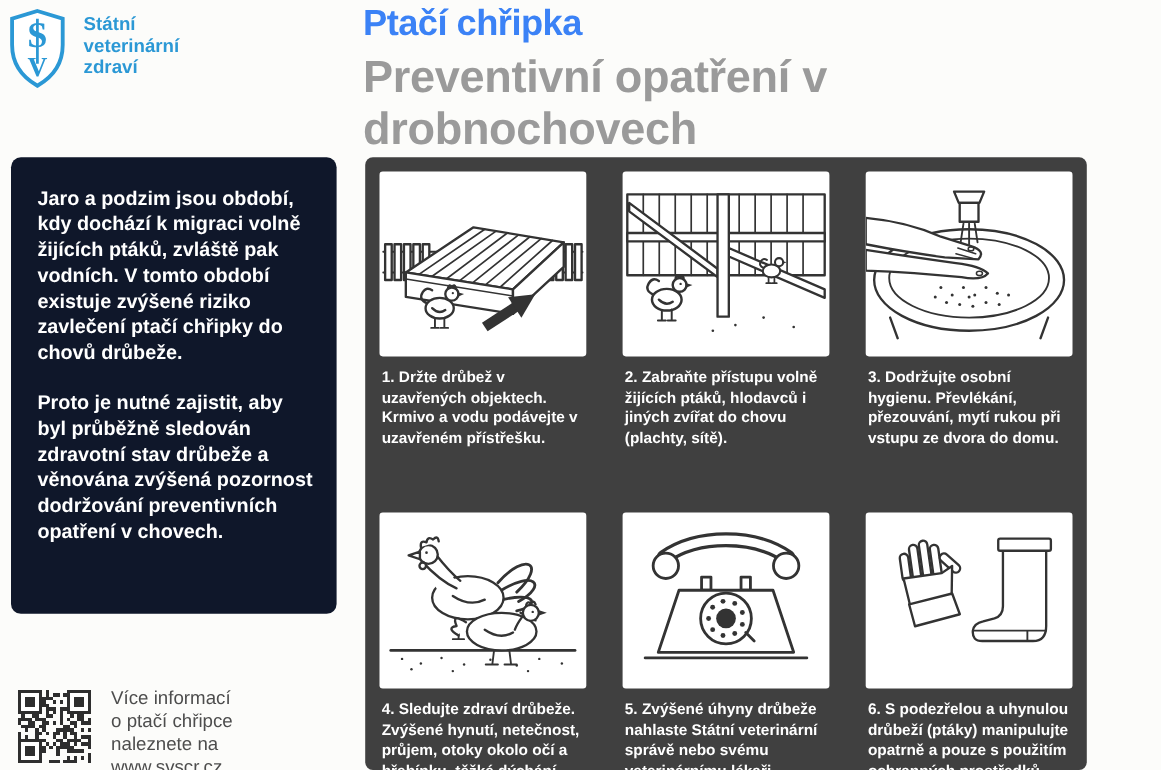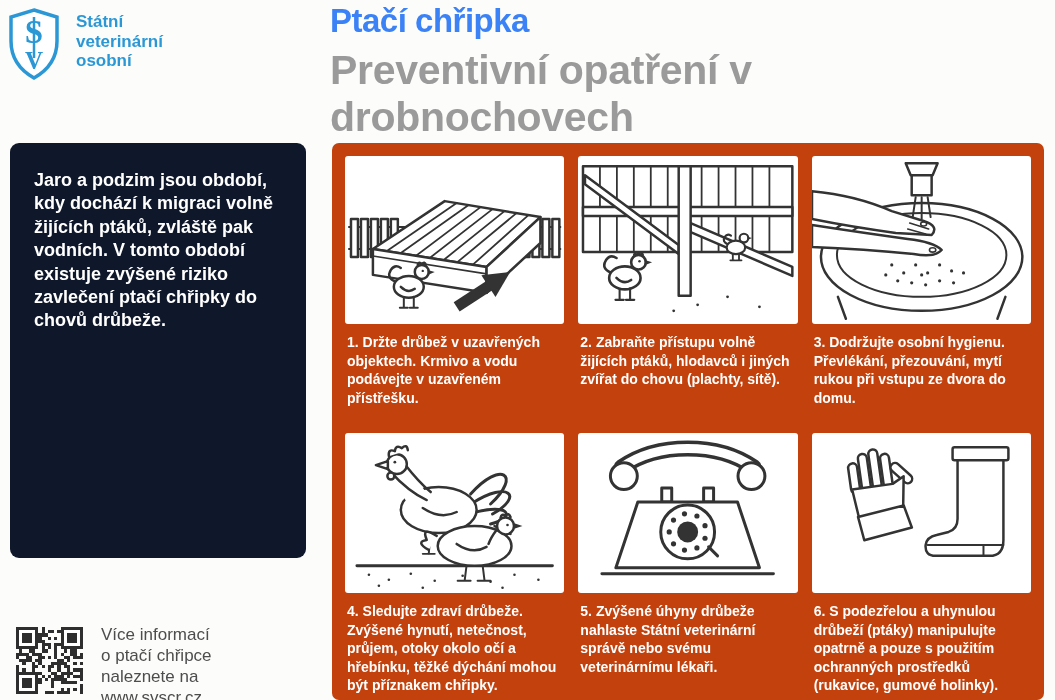--- a/index.html
+++ b/index.html
@@ -21,24 +21,24 @@
   }
   .intro-box{
     position:absolute;left:10px;top:143px;width:296px;height:415px;
     background:#0f172a;border-radius:9px;box-sizing:border-box;
     padding:26px 20px 20px 24px;color:#ffffff;font-weight:bold;
     font-size:18px;line-height:1.3;
   }
   .intro-box p{margin:0;}
   .intro-box p + p{margin-top:22px;}
   .info-grid{
-    position:absolute;left:332px;top:143px;width:712px;height:557px;
-    background:#c2410c;border-radius:7px;box-sizing:border-box;
+    position:absolute;left:332px;top:143px;width:656px;height:557px;
+    background:#404040;border-radius:7px;box-sizing:border-box;
     padding:13px;display:grid;grid-template-columns:repeat(3,1fr);
-    column-gap:14px;row-gap:0;
+    column-gap:14px;row-gap:0;gap:33px;
   }
   .panel{display:flex;flex-direction:column;}
   .art{
     background:#ffffff;border-radius:3px;overflow:hidden;flex:none;
   }
   .panel.r1 .art{height:168px;}
   .panel.r2 .art{height:160px;}
   .panel.r1 .caption{min-height:94px;}
   .caption{
     color:#ffffff;font-weight:bold;font-size:14px;line-height:1.33;
@@ -58,30 +58,31 @@
   <svg viewBox="0 0 52 72" width="52" height="72">
     <path d="M26,2 L49,9 V33 Q49,57 26,70 Q3,57 3,33 V9 Z" fill="#ffffff" stroke="#2b98d5" stroke-width="3.5"></path>
     <line x1="26" y1="9" x2="26" y2="50" stroke="#2b98d5" stroke-width="2.5"></line>
     <text x="26" y="35" text-anchor="middle" font-size="33" font-weight="bold" fill="#2b98d5" font-family="Liberation Serif, serif">S</text>
     <text x="26" y="61" text-anchor="middle" font-size="25" font-weight="bold" fill="#2b98d5" font-family="Liberation Serif, serif">V</text>
   </svg>
 </div>
 <div class="org-name">
   <div>Státní</div>
   <div>veterinární</div>
-  <div>osobní</div>
+  <div>zdraví</div>
 </div>
 
 <div class="title-block">
   <h1 class="poster-title">Ptačí chřipka</h1>
   <h2 class="poster-subtitle">Preventivní opatření v drobnochovech</h2>
 </div>
 
 <div class="intro-box">
   <p>Jaro a podzim jsou období, kdy dochází k migraci volně žijících ptáků, zvláště pak vodních. V tomto období existuje zvýšené riziko zavlečení ptačí chřipky do chovů drůbeže.</p>
+  <p>Proto je nutné zajistit, aby byl průběžně sledován zdravotní stav drůbeže a věnována zvýšená pozornost dodržování preventivních opatření v chovech.</p>
 </div>
 
 <div class="info-grid">
 
   <div class="panel r1">
     <div class="art">
       <svg viewBox="0 0 220 158">
         <g fill="#fff" stroke="#333" stroke-width="2.5" stroke-linecap="round" stroke-linejoin="round">
           <path d="M4,66 H216 M4,88 H60 M160,88 H216" fill="none" stroke-width="2"></path>
           <rect x="6" y="58" width="7" height="38"></rect>

